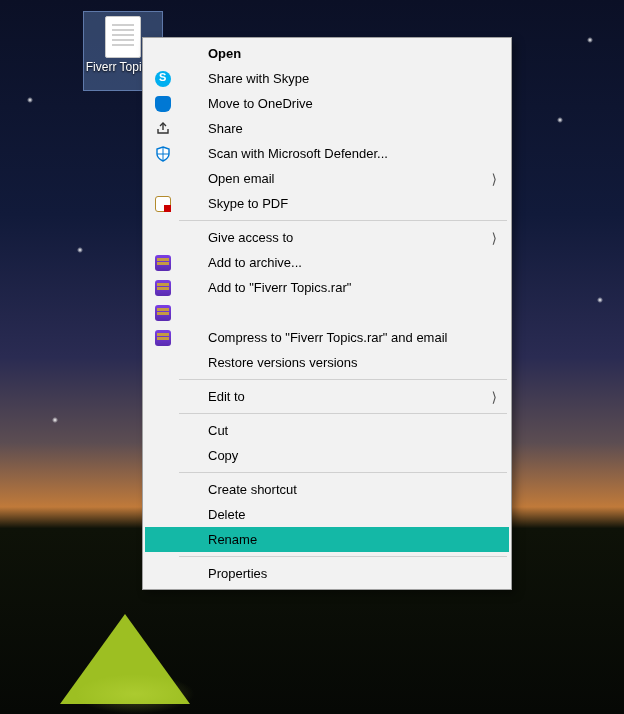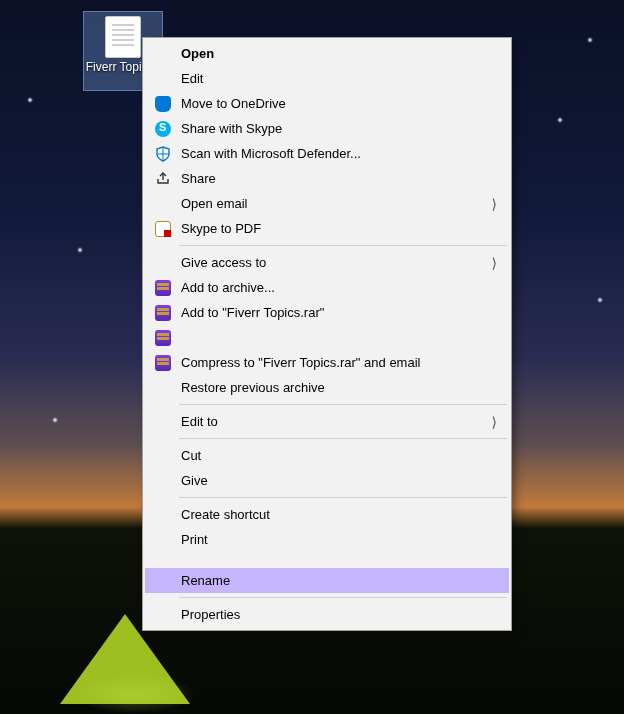--- a/index.html
+++ b/index.html
@@ -45,23 +45,23 @@
     box-shadow:0 5px 0 #cfcfcf,0 10px 0 #cfcfcf,0 15px 0 #cfcfcf,0 20px 0 #cfcfcf;}
   
   .ctxmenu{
     position:absolute;left:142px;top:37px;width:370px;
     background:#f2f2f2;border:1px solid #a0a0a0;
     box-shadow:4px 4px 8px rgba(0,0,0,.35);
     padding:3px 2px;box-sizing:border-box;
   }
   .mi{
     display:flex;align-items:center;height:25px;padding:0 30px 0 8px;
-    white-space:nowrap;cursor:default;position:relative;
-  }
-  .mi.hl{background:#c4b5fd;margin-top:16px;}
+    white-space:nowrap;cursor:default;position:relative;gap:27px;
+  }
+  .mi.hl{background:#14b8a6;}
   .mi .ico{width:20px;height:20px;display:flex;align-items:center;justify-content:center;flex:0 0 20px;}
   .mi .lbl{padding-left:8px;}
   .mi.bold .lbl{font-weight:600;}
   .mi .arrow{position:absolute;right:12px;top:50%;transform:translateY(-50%);font-size:14px;color:#555;font-family:sans-serif;}
   .sep{height:1px;background:#d0d0d0;margin:4px 2px 4px 34px;}
   
   .ic{width:16px;height:16px;border-radius:3px;display:block;}
   .ic.skype{background:#00aff0;border-radius:50%;position:relative;}
   .ic.skype::after{content:"S";color:#fff;font-weight:700;font-size:11px;position:absolute;left:4px;top:0;}
   .ic.onedrive{background:#0078d4;border-radius:4px 4px 6px 6px;}
@@ -80,55 +80,51 @@
     <span class="file-glyph"></span>
     <span>Fiverr Topics.t</span>
   </div>
 
   <div class="ctxmenu">
     <div class="mi bold">
       <span class="ico"></span>
       <span class="lbl">Open</span>
     </div>
     <div class="mi">
-      <span class="ico"></span>
-      <span class="lbl">Edit</span>
+      <span class="ico">
+          <span class="ic skype"></span>
+        </span>
+      <span class="lbl">Share with Skype</span>
     </div>
     <div class="mi">
       <span class="ico">
           <span class="ic onedrive"></span>
         </span>
       <span class="lbl">Move to OneDrive</span>
-    </div>
-    <div class="mi">
-      <span class="ico">
-          <span class="ic skype"></span>
-        </span>
-      <span class="lbl">Share with Skype</span>
-    </div>
-    <div class="mi">
-      <span class="ico">
-        <svg width="16" height="16" viewBox="0 0 16 16">
-            <path d="M8 1 L14 3 V8 C14 12 8 15 8 15 C8 15 2 12 2 8 V3 Z" fill="#fff" stroke="#0078d4" stroke-width="1.4"></path>
-            <path d="M8 1 L8 15 M2 8 H14" stroke="#0078d4" stroke-width="1"></path>
-          </svg>
-      </span>
-      <span class="lbl">Scan with Microsoft Defender...</span>
     </div>
     <div class="mi">
       <span class="ico">
         <svg width="16" height="16" viewBox="0 0 16 16" fill="none" stroke="#333" stroke-width="1.4">
             <path d="M3 8v4h10V8"></path>
             <path d="M8 2v7"></path>
             <path d="M5 5l3-3 3 3"></path>
           </svg>
       </span>
       <span class="lbl">Share</span>
     </div>
     <div class="mi">
+      <span class="ico">
+        <svg width="16" height="16" viewBox="0 0 16 16">
+            <path d="M8 1 L14 3 V8 C14 12 8 15 8 15 C8 15 2 12 2 8 V3 Z" fill="#fff" stroke="#0078d4" stroke-width="1.4"></path>
+            <path d="M8 1 L8 15 M2 8 H14" stroke="#0078d4" stroke-width="1"></path>
+          </svg>
+      </span>
+      <span class="lbl">Scan with Microsoft Defender...</span>
+    </div>
+    <div class="mi">
       <span class="ico"></span>
       <span class="lbl">Open email</span>
       <span class="arrow">⟩</span>
     </div>
     <div class="mi">
       <span class="ico">
           <span class="ic pdf"></span>
         </span>
       <span class="lbl">Skype to PDF</span>
     </div>
@@ -158,51 +154,51 @@
         </span>
     </div>
     <div class="mi">
       <span class="ico">
           <span class="ic rar"></span>
         </span>
       <span class="lbl">Compress to "Fiverr Topics.rar" and email</span>
     </div>
     <div class="mi">
       <span class="ico"></span>
-      <span class="lbl">Restore previous archive</span>
+      <span class="lbl">Restore versions versions</span>
     </div>
 
     <div class="sep"></div>
 
     <div class="mi">
       <span class="ico"></span>
       <span class="lbl">Edit to</span>
       <span class="arrow">⟩</span>
     </div>
 
     <div class="sep"></div>
 
     <div class="mi">
       <span class="ico"></span>
       <span class="lbl">Cut</span>
     </div>
     <div class="mi">
       <span class="ico"></span>
-      <span class="lbl">Give</span>
+      <span class="lbl">Copy</span>
     </div>
 
     <div class="sep"></div>
 
     <div class="mi">
       <span class="ico"></span>
       <span class="lbl">Create shortcut</span>
     </div>
     <div class="mi">
       <span class="ico"></span>
-      <span class="lbl">Print</span>
+      <span class="lbl">Delete</span>
     </div>
     <div class="mi hl">
       <span class="ico"></span>
       <span class="lbl">Rename</span>
     </div>
 
     <div class="sep"></div>
 
     <div class="mi">
       <span class="ico"></span>

